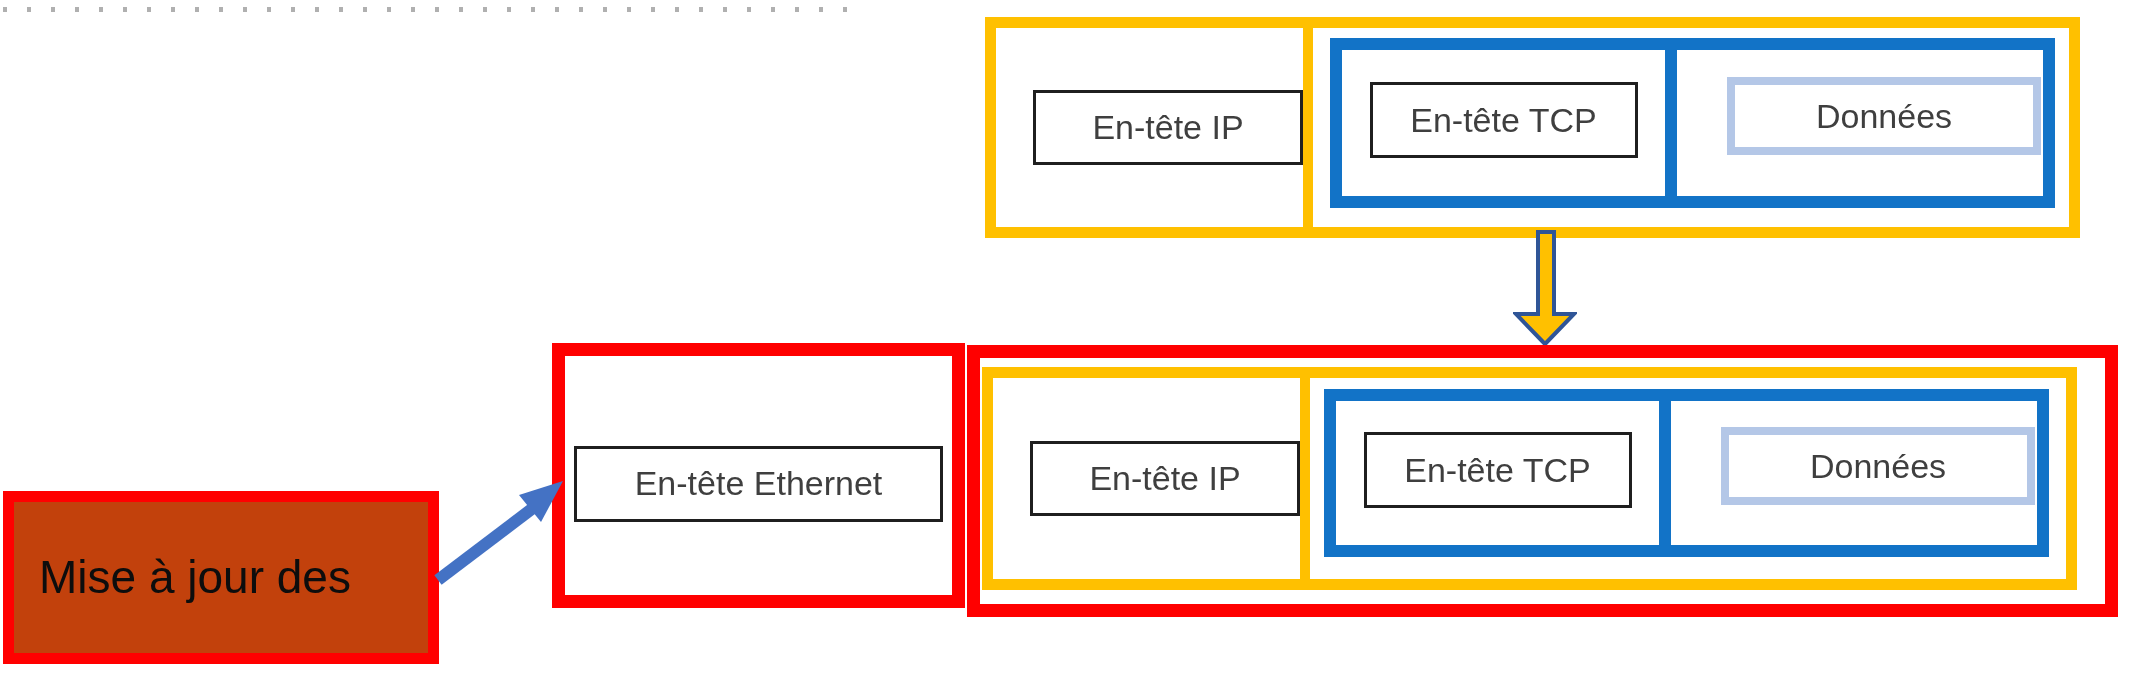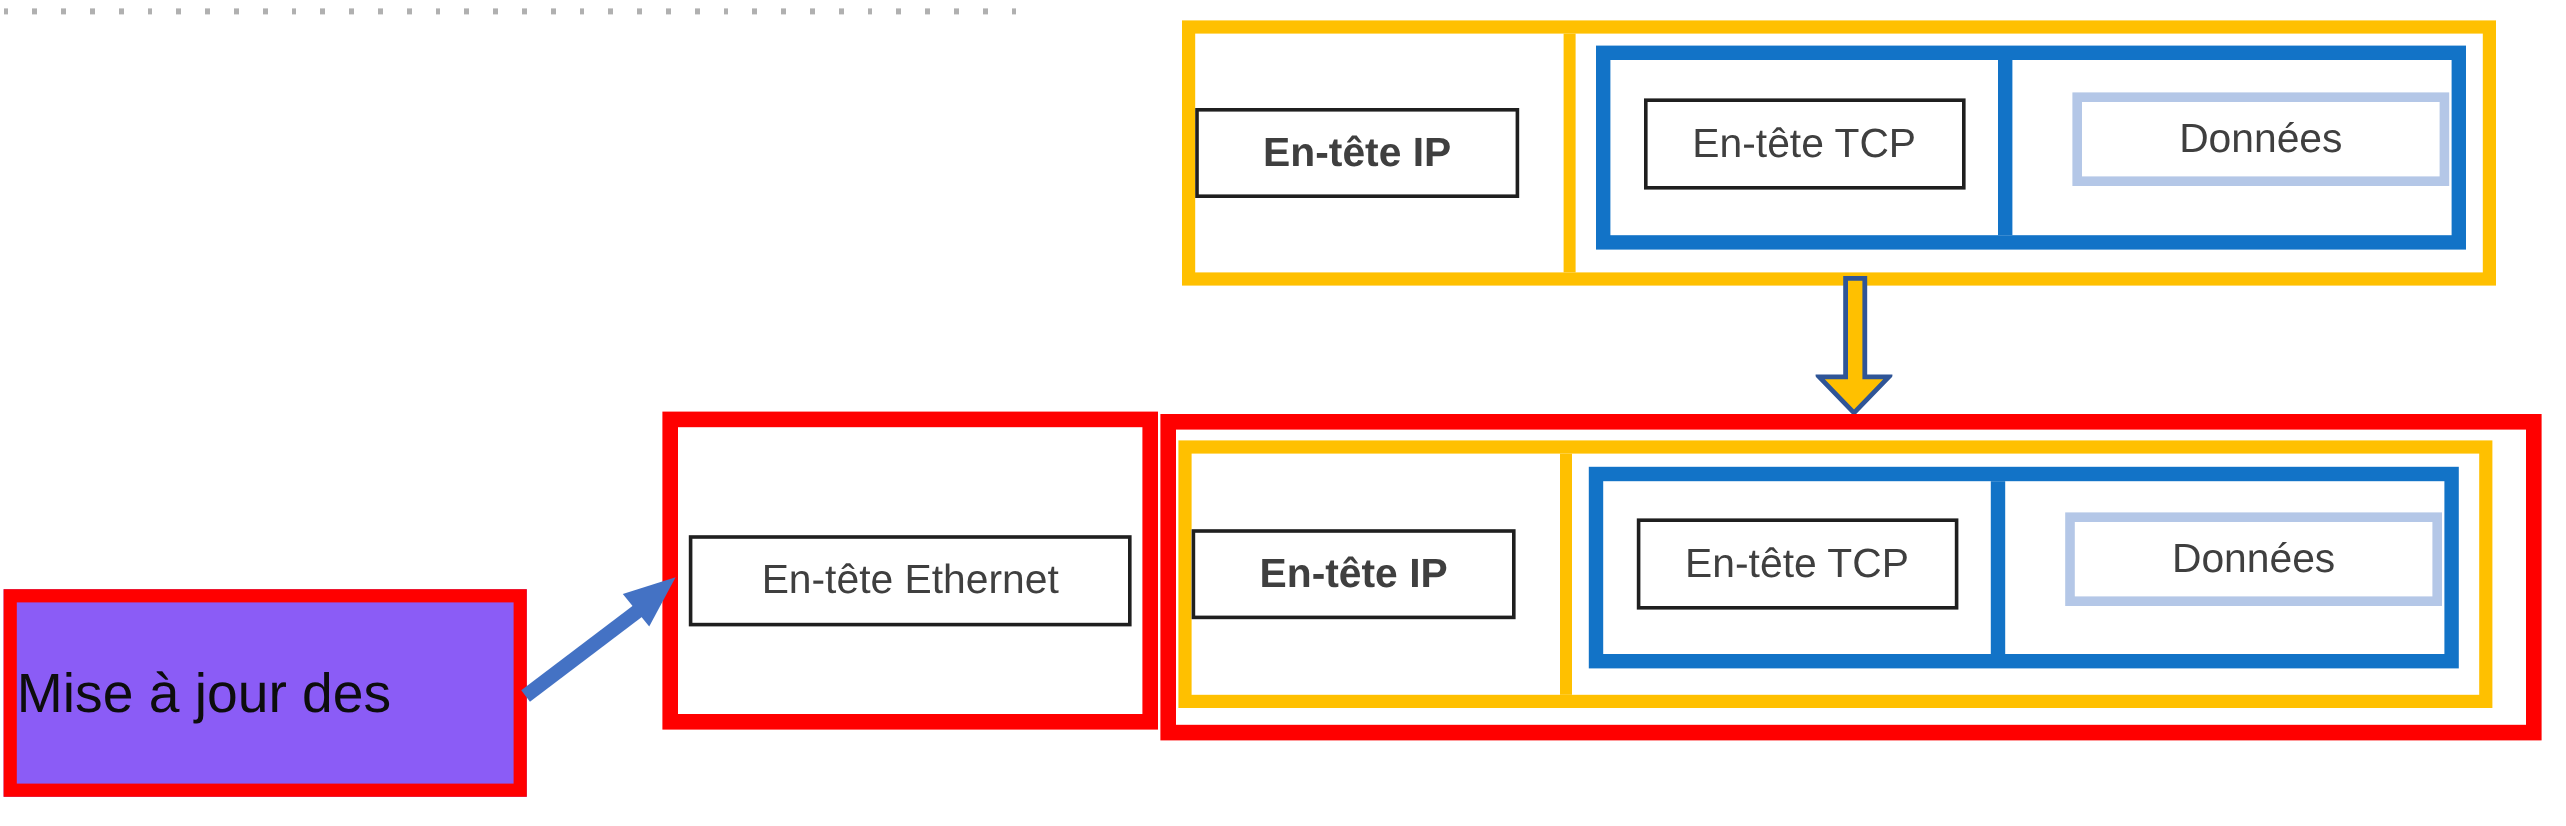--- a/index.html
+++ b/index.html
@@ -27,21 +27,21 @@
     border: 11px solid var(--yellow);
     background: #ffffff;
     display: flex;
     flex-direction: row;
   }
   .packet.top { left: 985px; top: 17px; width: 1095px; height: 221px; }
   .packet.bottom { left: 2px; top: 9px; width: 1095px; height: 223px; }
 
   .ip-section {
     width: 307px; flex: 0 0 307px;
-    display: flex; align-items: center; justify-content: flex-start; font-weight: bold;
+    display: flex; align-items: center; justify-content: flex-end;
   }
   .v-divider-yellow { width: 10px; flex: 0 0 10px; background: var(--yellow); }
   .payload-section { flex: 1 1 auto; position: relative; }
 
   .blue-box {
     position: absolute;
     box-sizing: border-box;
     border: 12px solid var(--blue);
     background: #ffffff;
     display: flex; flex-direction: row;
@@ -90,25 +90,26 @@
     display: flex; align-items: center; justify-content: center;
   }
   .red-box.right { left: 967px; top: 345px; width: 1151px; height: 272px; }
 
   
   .note-box {
     position: absolute;
     left: 3px; top: 491px; width: 436px; height: 173px;
     box-sizing: border-box;
     border: 11px solid var(--red);
-    background: #8b5cf6;
+    background: #c2410c;
     color: #0d0d0d;
     font-size: 46px;
     line-height: 1.22;
     display: flex; flex-direction: column; justify-content: center;
+    padding-left: 25px;
   }
 
   
   .down-arrow-svg { position: absolute; left: 1513px; top: 230px; }
   .down-arrow-shape {
     fill: var(--yellow);
     stroke: var(--arrow-outline);
     stroke-width: 4;
     stroke-linejoin: miter;
   }

